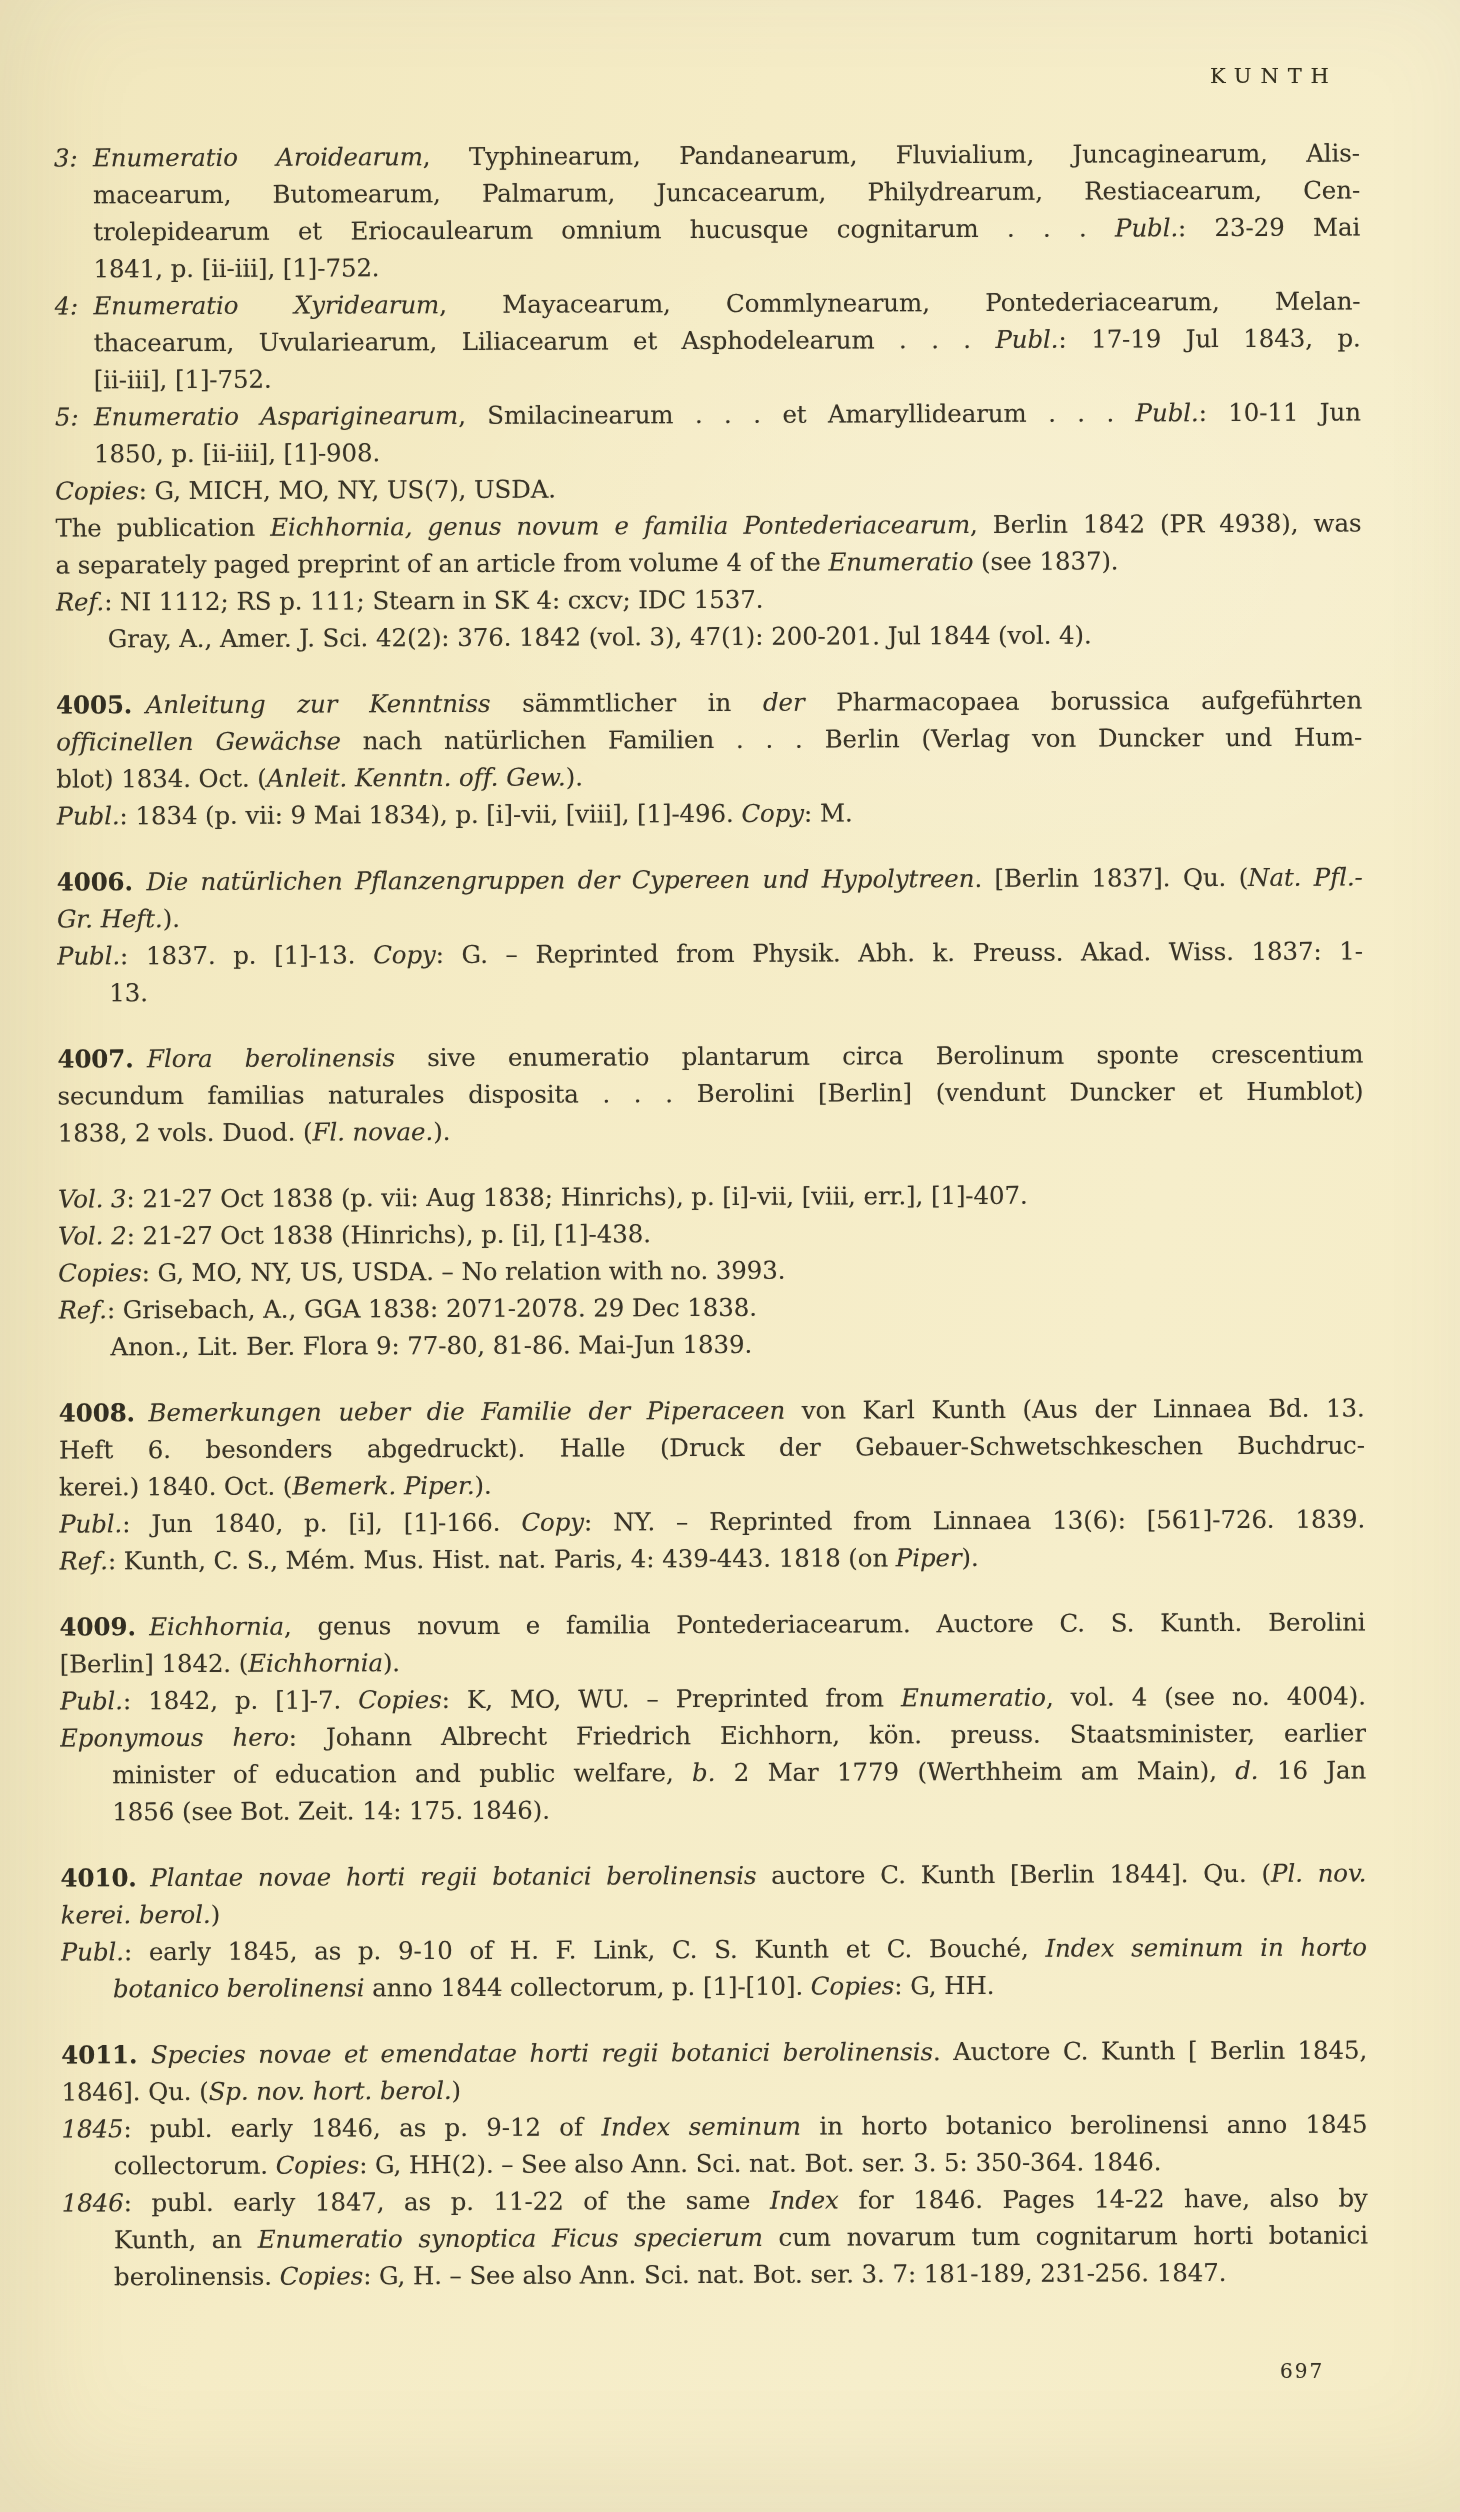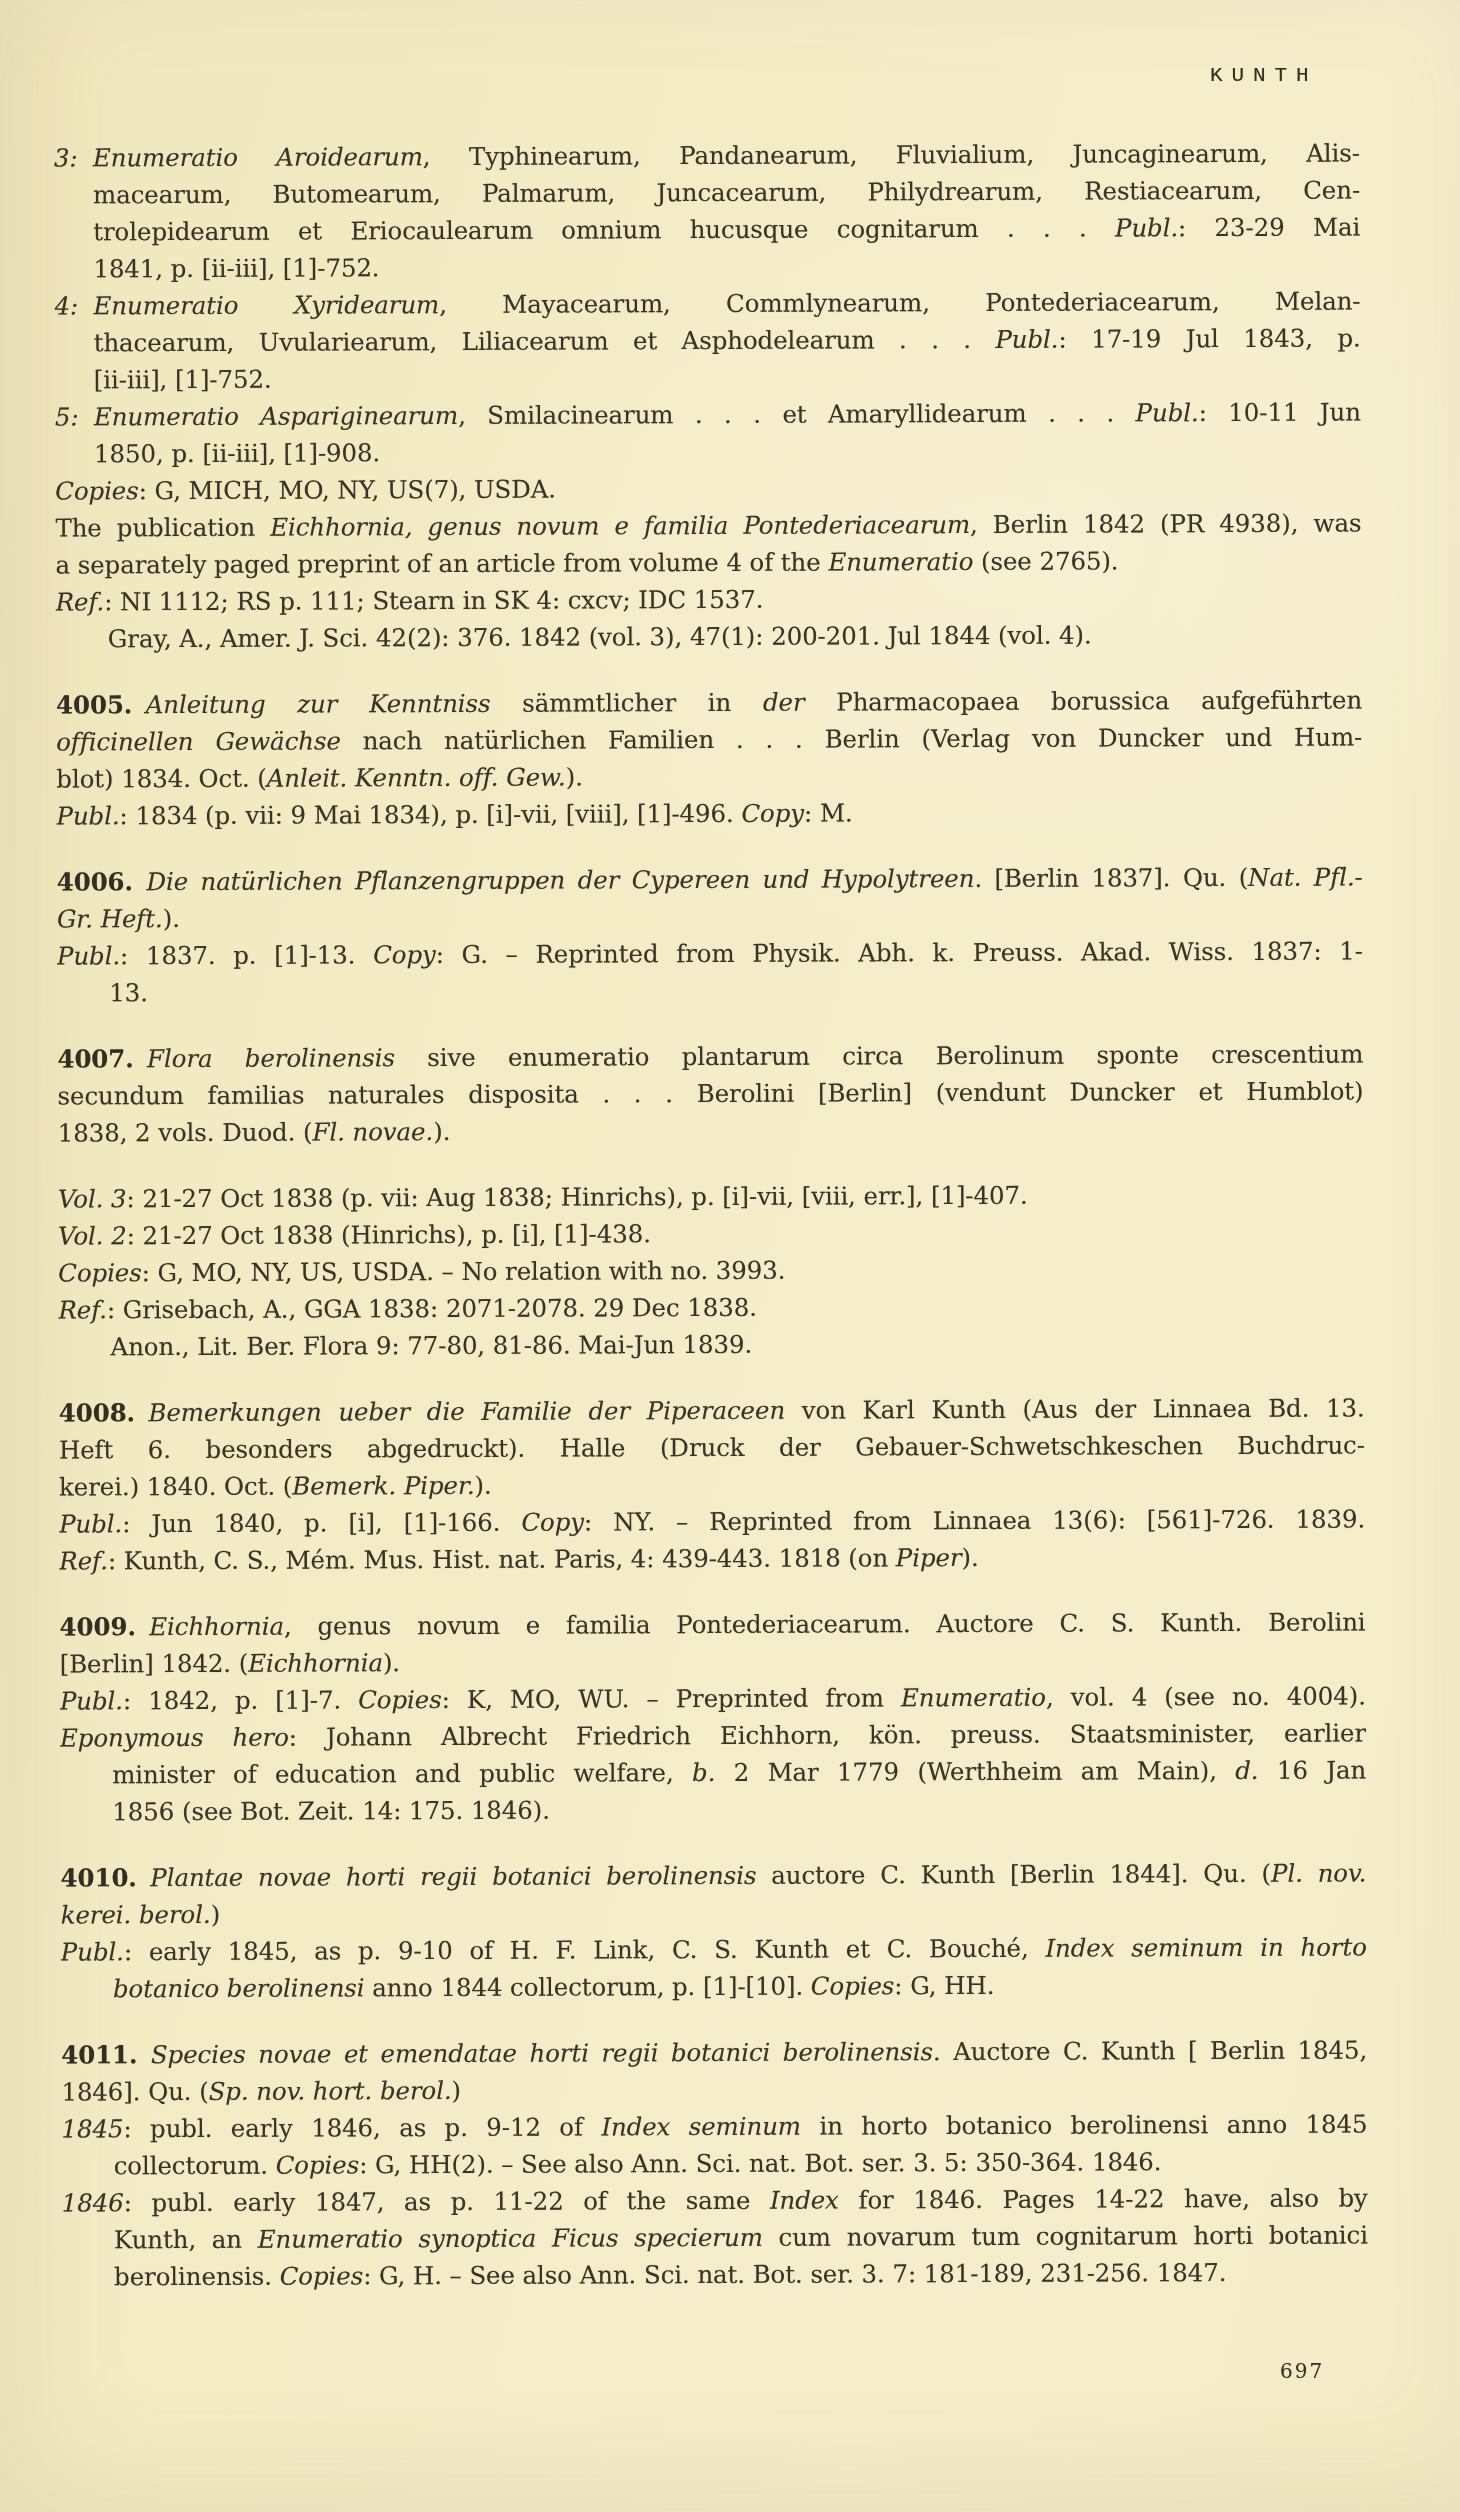--- a/index.html
+++ b/index.html
@@ -17,21 +17,20 @@
   }
   .running-head {
     position: absolute;
     left: 1210px;
     top: 64px;
     font-size: 21px;
     letter-spacing: 8.9px;
     color: #35311f;
     text-shadow: 0 0 0.7px rgba(53,49,31,0.45);
     white-space: nowrap;
-    font-family: Liberation Mono, monospace;
   }
   .text-block {
     position: absolute;
     left: 58px;
     top: 137px;
     width: 1306px;
     transform: rotate(-0.22deg);
     transform-origin: 50% 50%;
     font-size: 24.5px;
     letter-spacing: -0.1px;
@@ -85,21 +84,21 @@
         <div class="line ind1 just"><span class="">thacearum, Uvulariearum, Liliacearum et Asphodelearum . . . </span><span class="it">Publ.</span><span class="">: 17-19 Jul 1843, p.</span></div>
         <div class="line ind1"><span class="">[ii-iii], [1]-752.</span></div>
       </section>
       <section class="block">
         <div class="line indh just"><span class="hangnum">5:</span><span class="it">Enumeratio Aspariginearum</span><span class="">, Smilacinearum . . . et Amaryllidearum . . . </span><span class="it">Publ.</span><span class="">: 10-11 Jun</span></div>
         <div class="line ind1"><span class="">1850, p. [ii-iii], [1]-908.</span></div>
       </section>
       <section class="block">
         <div class="line ind0"><span class="it">Copies</span><span class="">: G, MICH, MO, NY, US(7), USDA.</span></div>
         <div class="line ind0 just"><span class="">The publication </span><span class="it">Eichhornia, genus novum e familia Pontederiacearum</span><span class="">, Berlin 1842 (PR 4938), was</span></div>
-        <div class="line ind0"><span class="">a separately paged preprint of an article from volume 4 of the </span><span class="it">Enumeratio</span><span class=""> (see 2765).</span></div>
+        <div class="line ind0"><span class="">a separately paged preprint of an article from volume 4 of the </span><span class="it">Enumeratio</span><span class=""> (see 1837).</span></div>
         <div class="line ind0"><span class="it">Ref.</span><span class="">: NI 1112; RS p. 111; Stearn in SK 4: cxcv; IDC 1537.</span></div>
         <div class="line ind2"><span class="">Gray, A., Amer. J. Sci. 42(2): 376. 1842 (vol. 3), 47(1): 200-201. Jul 1844 (vol. 4).</span></div>
       </section>
       <section class="block gap">
         <div class="line ind0 just"><span class=" bd">4005.</span><span class="it">Anleitung zur Kenntniss</span><span class=""> sämmtlicher in </span><span class="it">der</span><span class=""> Pharmacopaea borussica aufgeführten</span></div>
         <div class="line ind0 just"><span class="it">officinellen Gewächse</span><span class=""> nach natürlichen Familien . . . Berlin (Verlag von Duncker und Hum-</span></div>
         <div class="line ind0"><span class="">blot) 1834. Oct. (</span><span class="it">Anleit. Kenntn. off. Gew.</span><span class="">).</span></div>
         <div class="line ind0"><span class="it">Publ.</span><span class="">: 1834 (p. vii: 9 Mai 1834), p. [i]-vii, [viii], [1]-496. </span><span class="it">Copy</span><span class="">: M.</span></div>
       </section>
       <section class="block gap">

